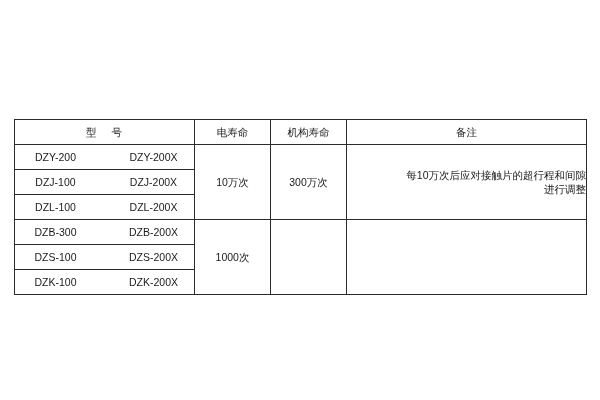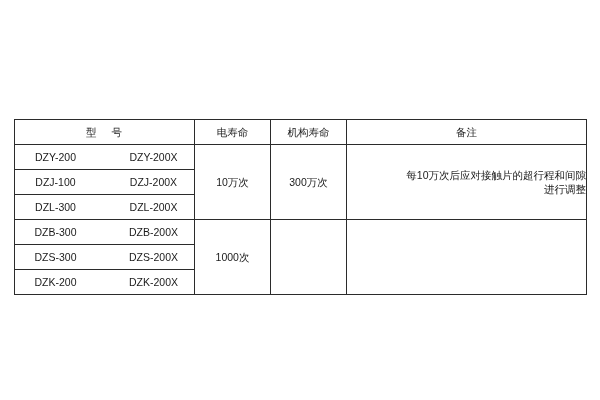--- a/index.html
+++ b/index.html
@@ -122,51 +122,51 @@
             <span class="model-cell">
               <span class="model-a">DZJ-100</span>
               <span class="model-b">DZJ-200X</span>
             </span>
           </td>
         </tr>
 
         <tr>
           <td>
             <span class="model-cell">
-              <span class="model-a">DZL-300</span>
+              <span class="model-a">DZL-100</span>
               <span class="model-b">DZL-200X</span>
             </span>
           </td>
         </tr>
 
         <tr>
           <td>
             <span class="model-cell">
               <span class="model-a">DZB-300</span>
               <span class="model-b">DZB-200X</span>
             </span>
           </td>
           <td rowspan="3">1000次</td>
           <td rowspan="3"></td>
           <td rowspan="3" class="note-cell"></td>
         </tr>
 
         <tr>
           <td>
             <span class="model-cell">
-              <span class="model-a">DZS-300</span>
+              <span class="model-a">DZS-100</span>
               <span class="model-b">DZS-200X</span>
             </span>
           </td>
         </tr>
 
         <tr>
           <td>
             <span class="model-cell">
-              <span class="model-a">DZK-200</span>
+              <span class="model-a">DZK-100</span>
               <span class="model-b">DZK-200X</span>
             </span>
           </td>
         </tr>
       </tbody>
     </table>
   </div>
 </div>
 
 </body></html>

